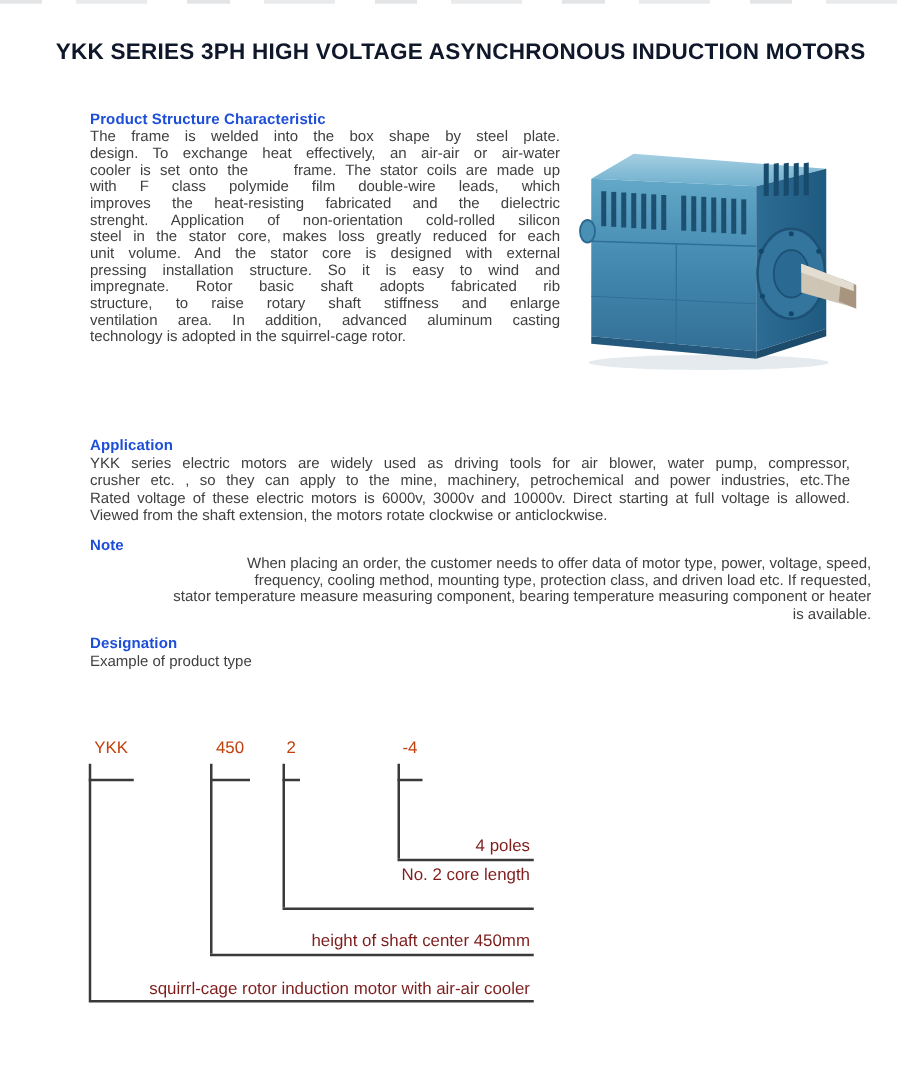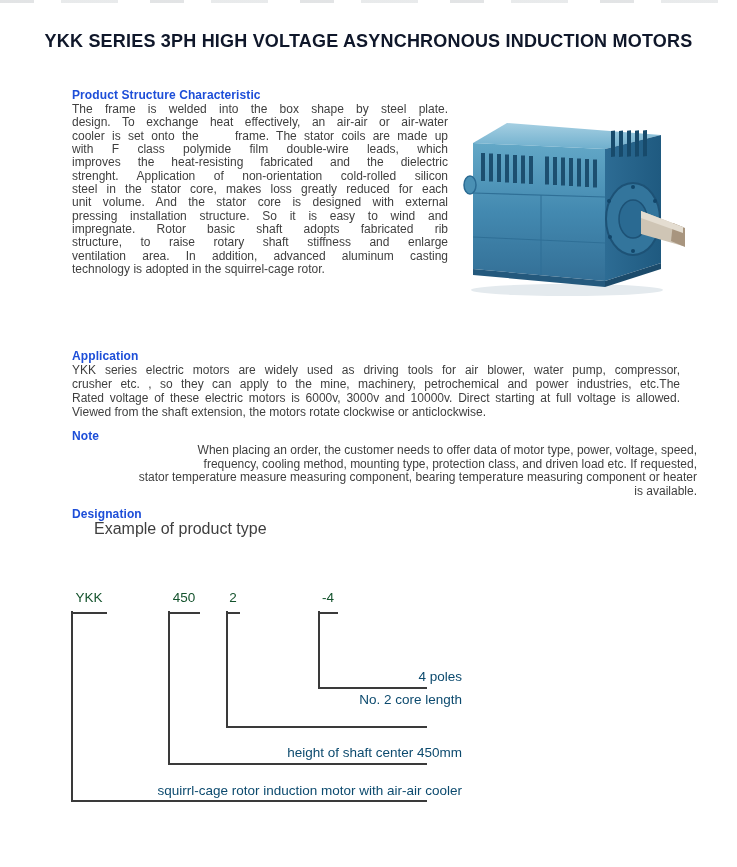--- a/index.html
+++ b/index.html
@@ -33,35 +33,35 @@
   .para .tline { min-height:13.35px; }
   .justify .tline { text-align:justify; text-align-last:justify; }
   .justify .tline:last-child { text-align:left; text-align-last:left; }
   .plain .tline { text-align:right; }
   .sec-product { left:72px; top:88px; width:376px; }
   .sec-application { left:72px; top:349px; width:608px; }
   .sec-application .para { line-height:13.9px; }
   .sec-note { left:72px; top:429px; width:625px; }
   .sec-note .para { line-height:13.6px; }
   .sec-designation { left:72px; top:507px; width:400px; }
-  .designation-subtitle { font-size:16px; line-height:14px; color:#3f3f3f;margin-left:22px; }
+  .designation-subtitle { font-size:12px; line-height:14px; color:#3f3f3f; }
 
   .motor-photo { position:absolute; left:455px; top:97px; width:240px; height:210px; }
 
   .diagram { position:absolute; left:0; top:0; width:737px; height:867px; }
   .dg-code {
     position:absolute; top:590px;
-    font-size:13.5px; color:#14532d; text-align:center;
-    border-bottom:2px solid #3a3a3a; padding-bottom:7px;
+    font-size:13.5px; color:#c2410c; text-align:center;
+    border-bottom:2px solid #3a3a3a; padding-bottom:18px;
   }
   .dg-vline { position:absolute; width:2px; background:#3a3a3a; }
   .dg-hline { position:absolute; height:2px; background:#3a3a3a; }
   .dg-label {
     position:absolute; left:72px; width:352px; text-align:right;
-    font-size:13.5px; color:#0c4a6e;padding-left:38px;
+    font-size:13.5px; color:#7f1d1d;
   }
 </style>
 </head>
 <body>
 
 <div class="page">
 
   <div class="scan-artifact"></div>
 
   <div class="doc-title">YKK SERIES 3PH HIGH VOLTAGE ASYNCHRONOUS INDUCTION MOTORS</div>

